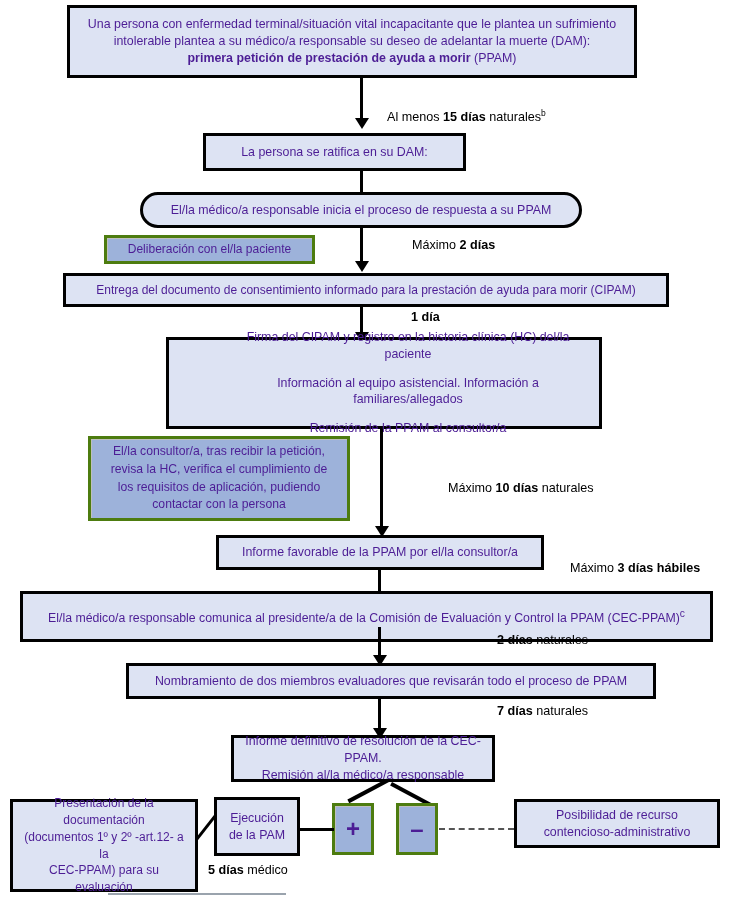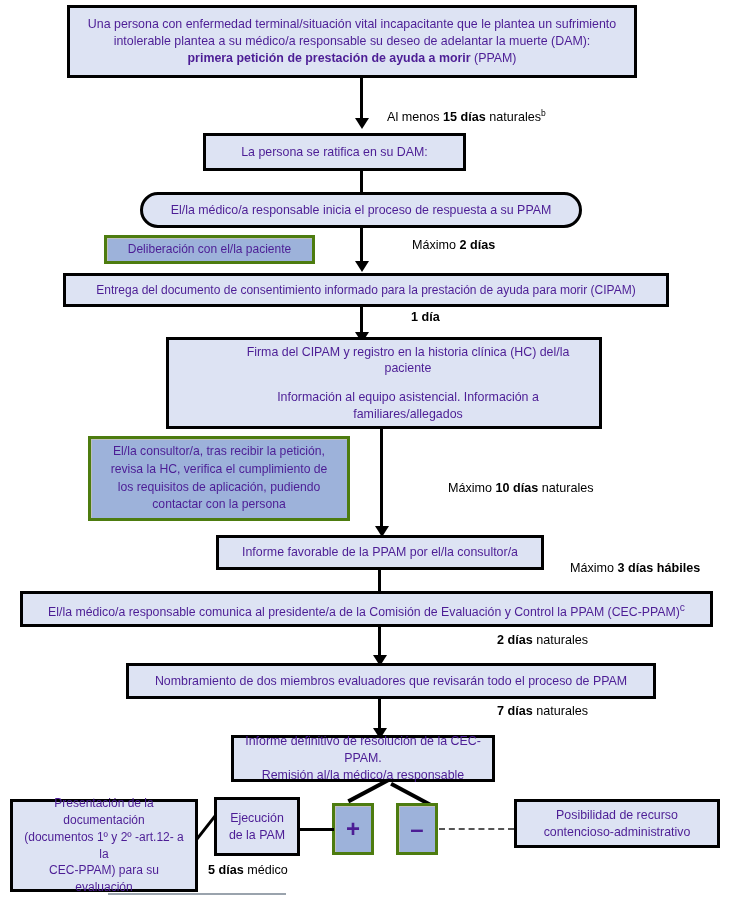--- a/index.html
+++ b/index.html
@@ -71,20 +71,21 @@
 
   <div class="vline" style="left:360px;top:307px;height:27px;"></div>
   <div class="arrowhead" style="left:354.5px;top:332px;"></div>
   <div class="tok" style="left:411px;top:310px;">
     <b>1 día</b>
   </div>
 
   <div class="box spaced" style="left:166px;top:337px;width:436px;height:92px;">
     <span class="ln">Firma del CIPAM y registro en la historia clínica (HC) del/la paciente</span>
     <span class="ln">Información al equipo asistencial. Información a familiares/allegados</span>
+    <span class="ln">Remisión de la PPAM al consultor/a</span>
   </div>
 
   <div class="vline" style="left:380px;top:429px;height:99px;"></div>
   <div class="arrowhead" style="left:374.5px;top:526px;"></div>
   <div class="tok" style="left:448px;top:481px;">
     <span>Máximo </span><b>10 días</b><span> naturales</span>
   </div>
 
   <div class="box shade" style="left:48px;top:436px;width:262px;height:85px;font-size:12.2px;line-height:1.45;margin-left:40px;">
     <span class="ln">El/la consultor/a, tras recibir la petición,</span>
@@ -95,21 +96,21 @@
 
   <div class="box" style="left:216px;top:535px;width:328px;height:35px;">
     <span class="ln">Informe favorable de la PPAM por el/la consultor/a</span>
   </div>
 
   <div class="vline" style="left:378px;top:570px;height:22px;"></div>
   <div class="tok" style="left:570px;top:561px;">
     <span>Máximo </span><b>3 días hábiles</b>
   </div>
 
-  <div class="box" style="left:20px;top:591px;width:693px;height:36px;font-size:12.3px;justify-content:flex-end;">
+  <div class="box" style="left:20px;top:591px;width:693px;height:51px;font-size:12.3px;">
     <span class="ln"><span>El/la médico/a responsable comunica al presidente/a de la Comisión de Evaluación y Control la PPAM (CEC-PPAM)</span><sup>c</sup></span>
   </div>
 
   <div class="vline" style="left:378px;top:627px;height:30px;"></div>
   <div class="arrowhead" style="left:372.5px;top:655px;"></div>
   <div class="tok" style="left:497px;top:633px;">
     <b>2 días</b><span> naturales</span>
   </div>
 
   <div class="box" style="left:126px;top:663px;width:530px;height:36px;">

